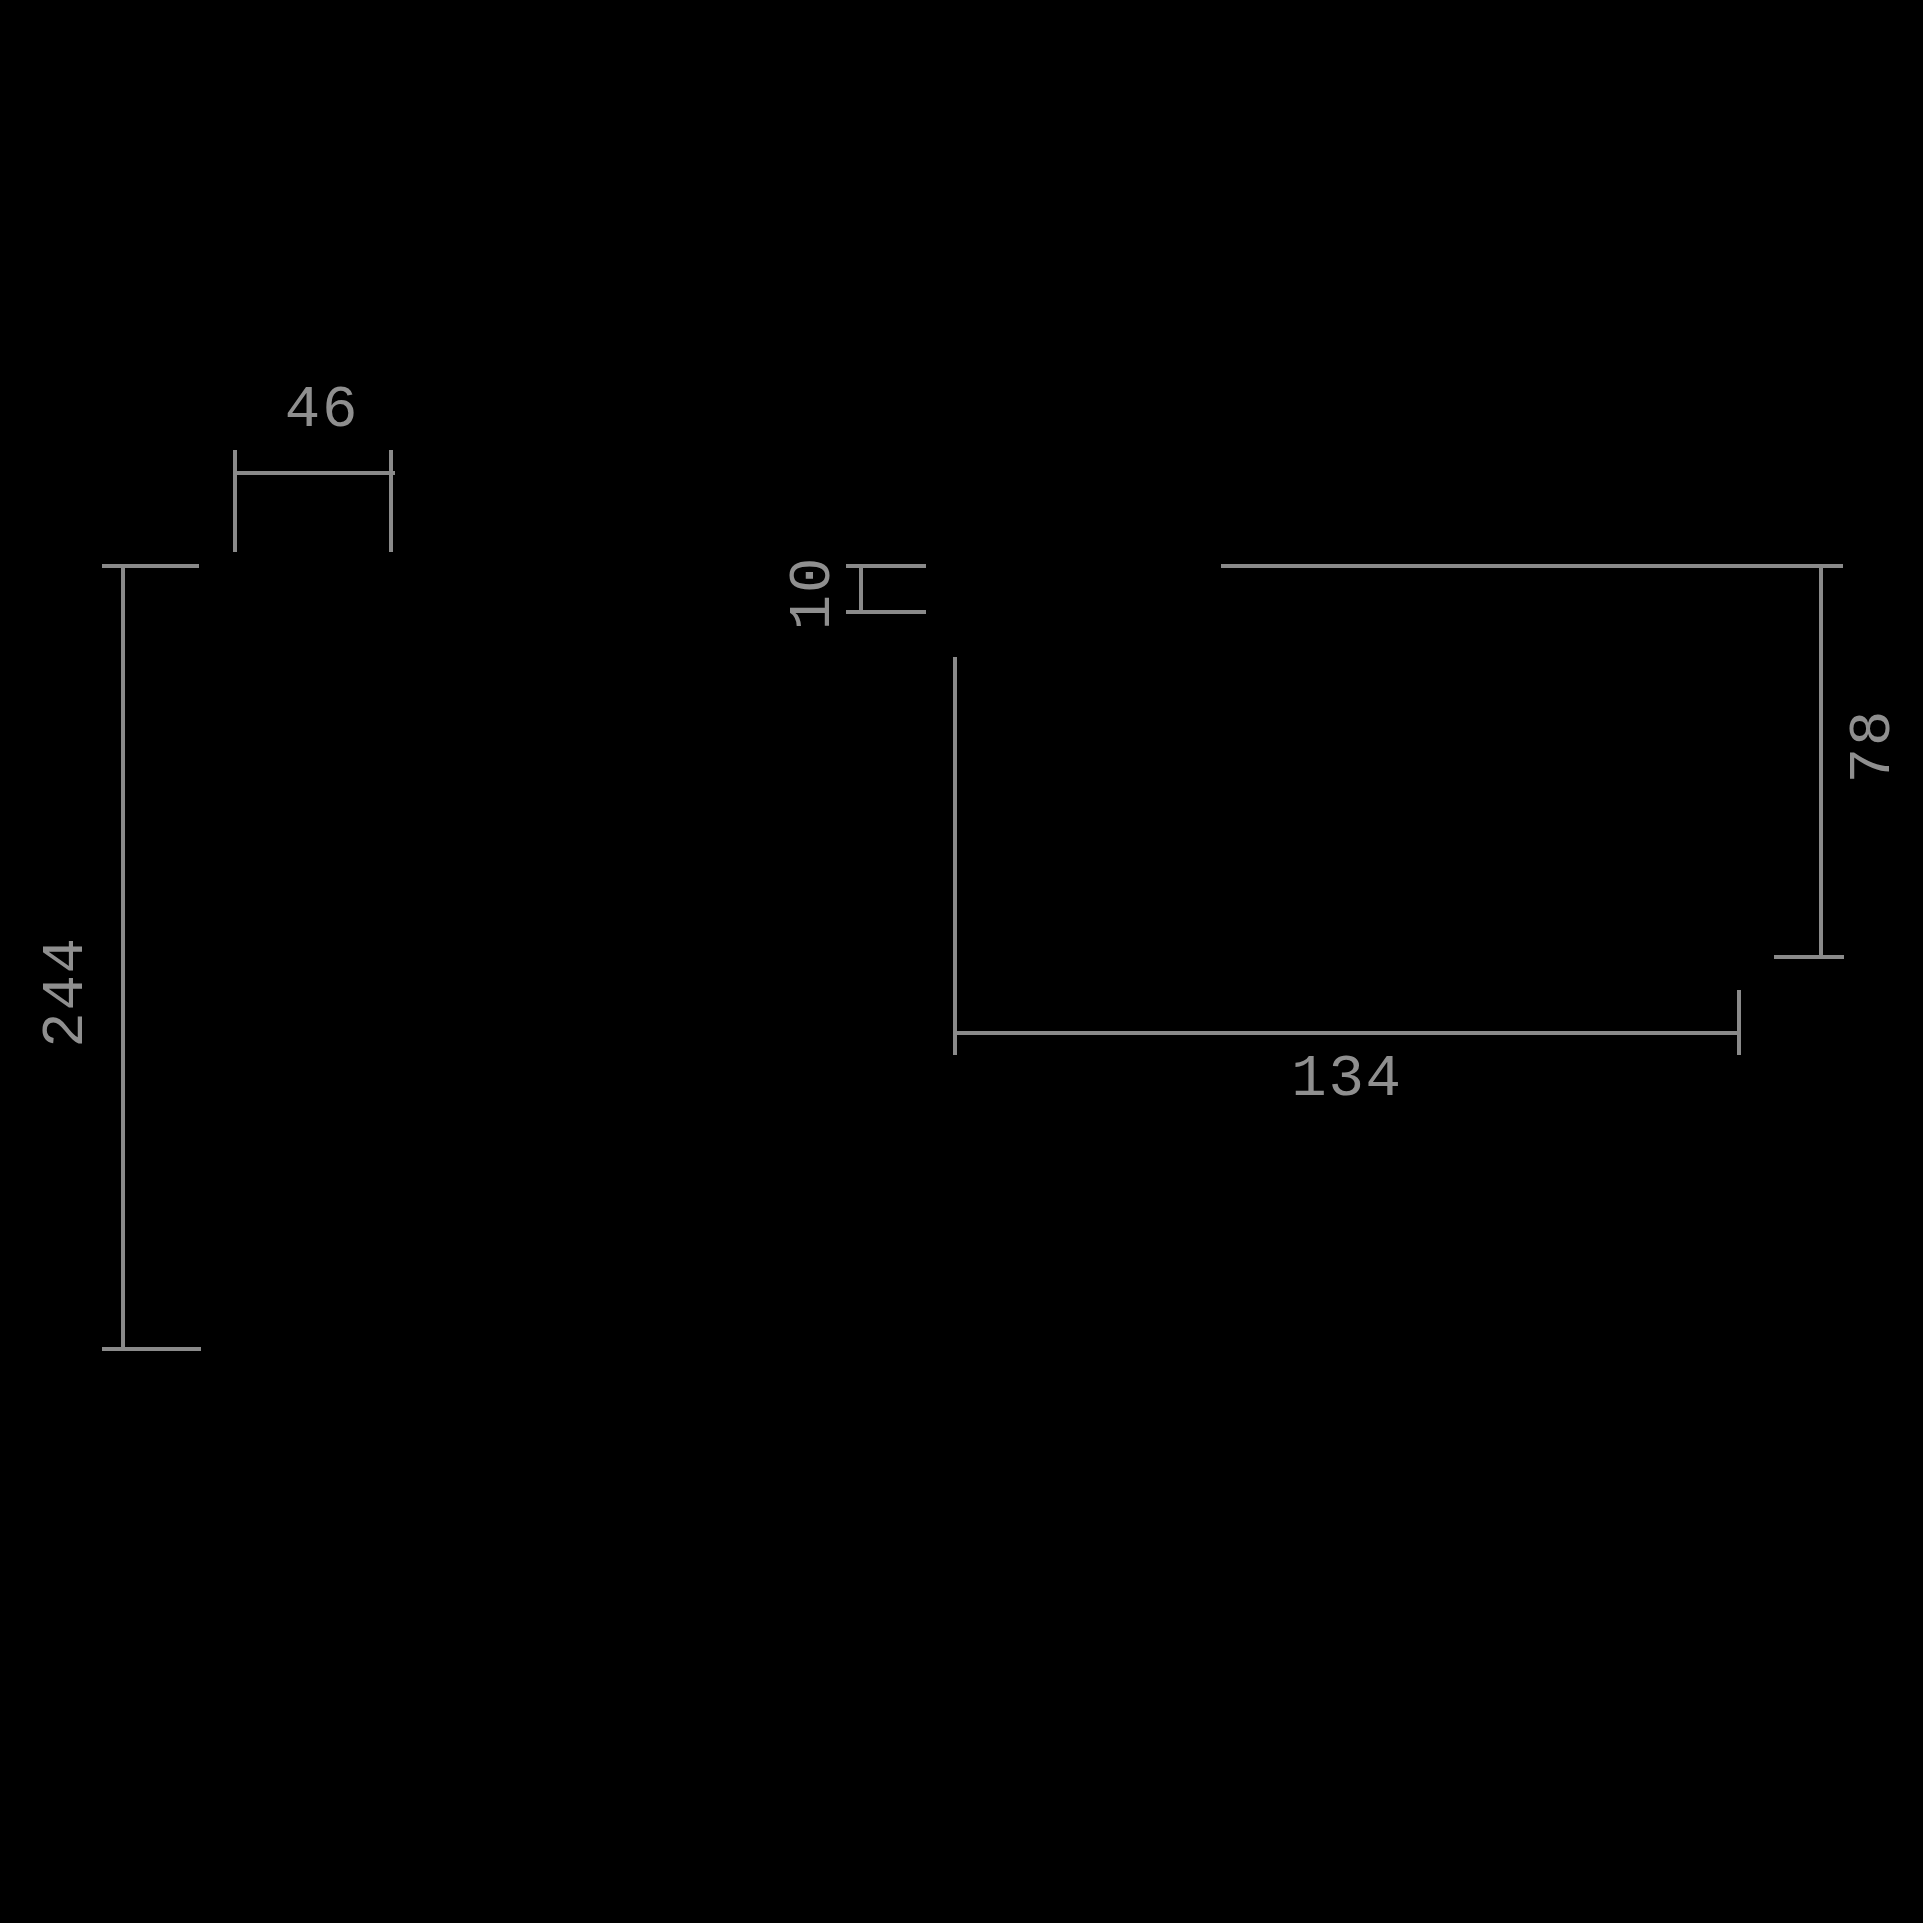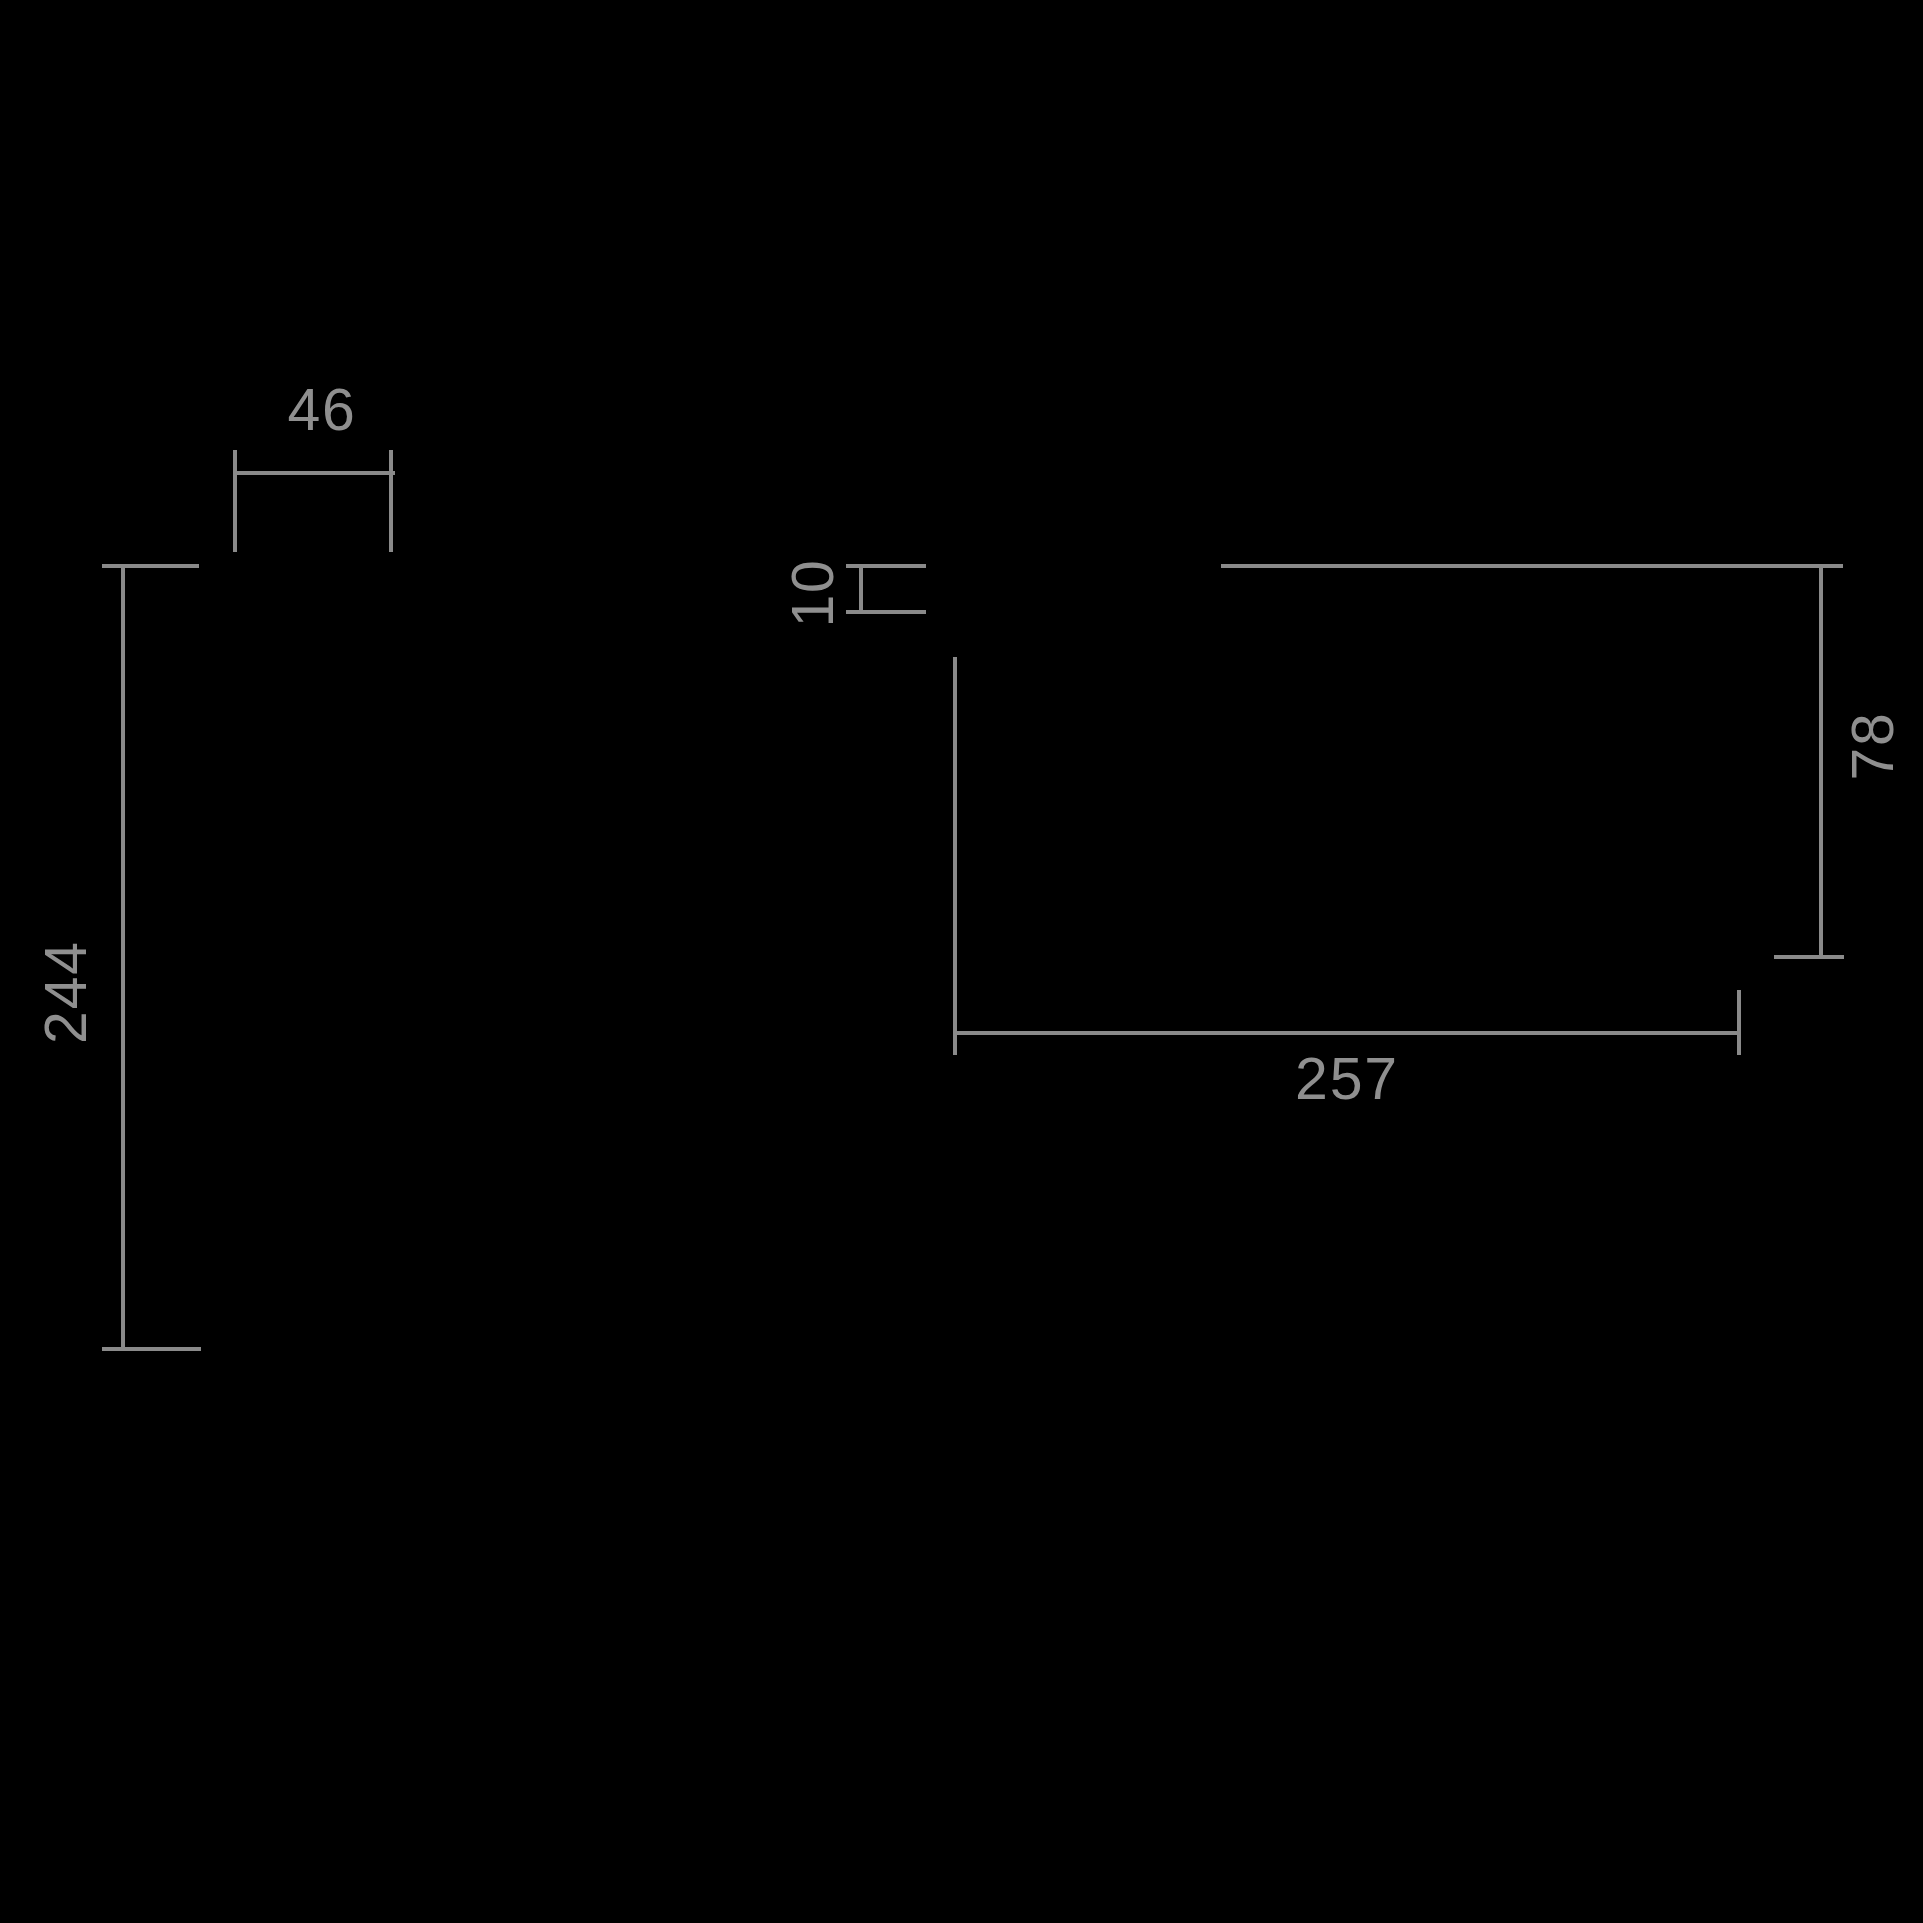--- a/index.html
+++ b/index.html
@@ -6,21 +6,21 @@
     --bg:#000000;
     --line:#8a8a8a;
     --ink:#8f8f8f;
   }
   html,body{margin:0;padding:0;background:var(--bg);}
   #canvas{
     position:relative;
     width:1923px;height:1923px;
     background:var(--bg);
     overflow:hidden;
-    font-family:Liberation Sans, sans-serif;
+    font-family:Liberation Mono, monospace;
   }
   .ln{position:absolute;background:var(--line);}
   .lbl{
     position:absolute;
     color:var(--ink);
     font-size:59px;
     line-height:1;
     letter-spacing:1.8px;
     white-space:nowrap;
     transform:translate(-50%,-50%);
@@ -49,16 +49,16 @@
   <div class="ln" style="left:859px;top:564px;width:3.7px;height:50px;"></div>
   <div class="lbl rot" style="left:813px;top:593px;">10</div>
 
   <div class="ln" style="left:1819px;top:564px;width:3.7px;height:395px;"></div>
   <div class="ln" style="left:1774px;top:955px;width:70px;height:3.7px;"></div>
   <div class="lbl rot" style="left:1873px;top:746px;">78</div>
 
   <div class="ln" style="left:953px;top:657px;width:3.7px;height:398px;"></div>
   <div class="ln" style="left:953px;top:1031px;width:787px;height:3.7px;"></div>
   <div class="ln" style="left:1737px;top:990px;width:3.7px;height:65px;"></div>
-  <div class="lbl" style="left:1347px;top:1079px;">257</div>
+  <div class="lbl" style="left:1347px;top:1079px;">134</div>
 
 </div>
 
 
 </body></html>

